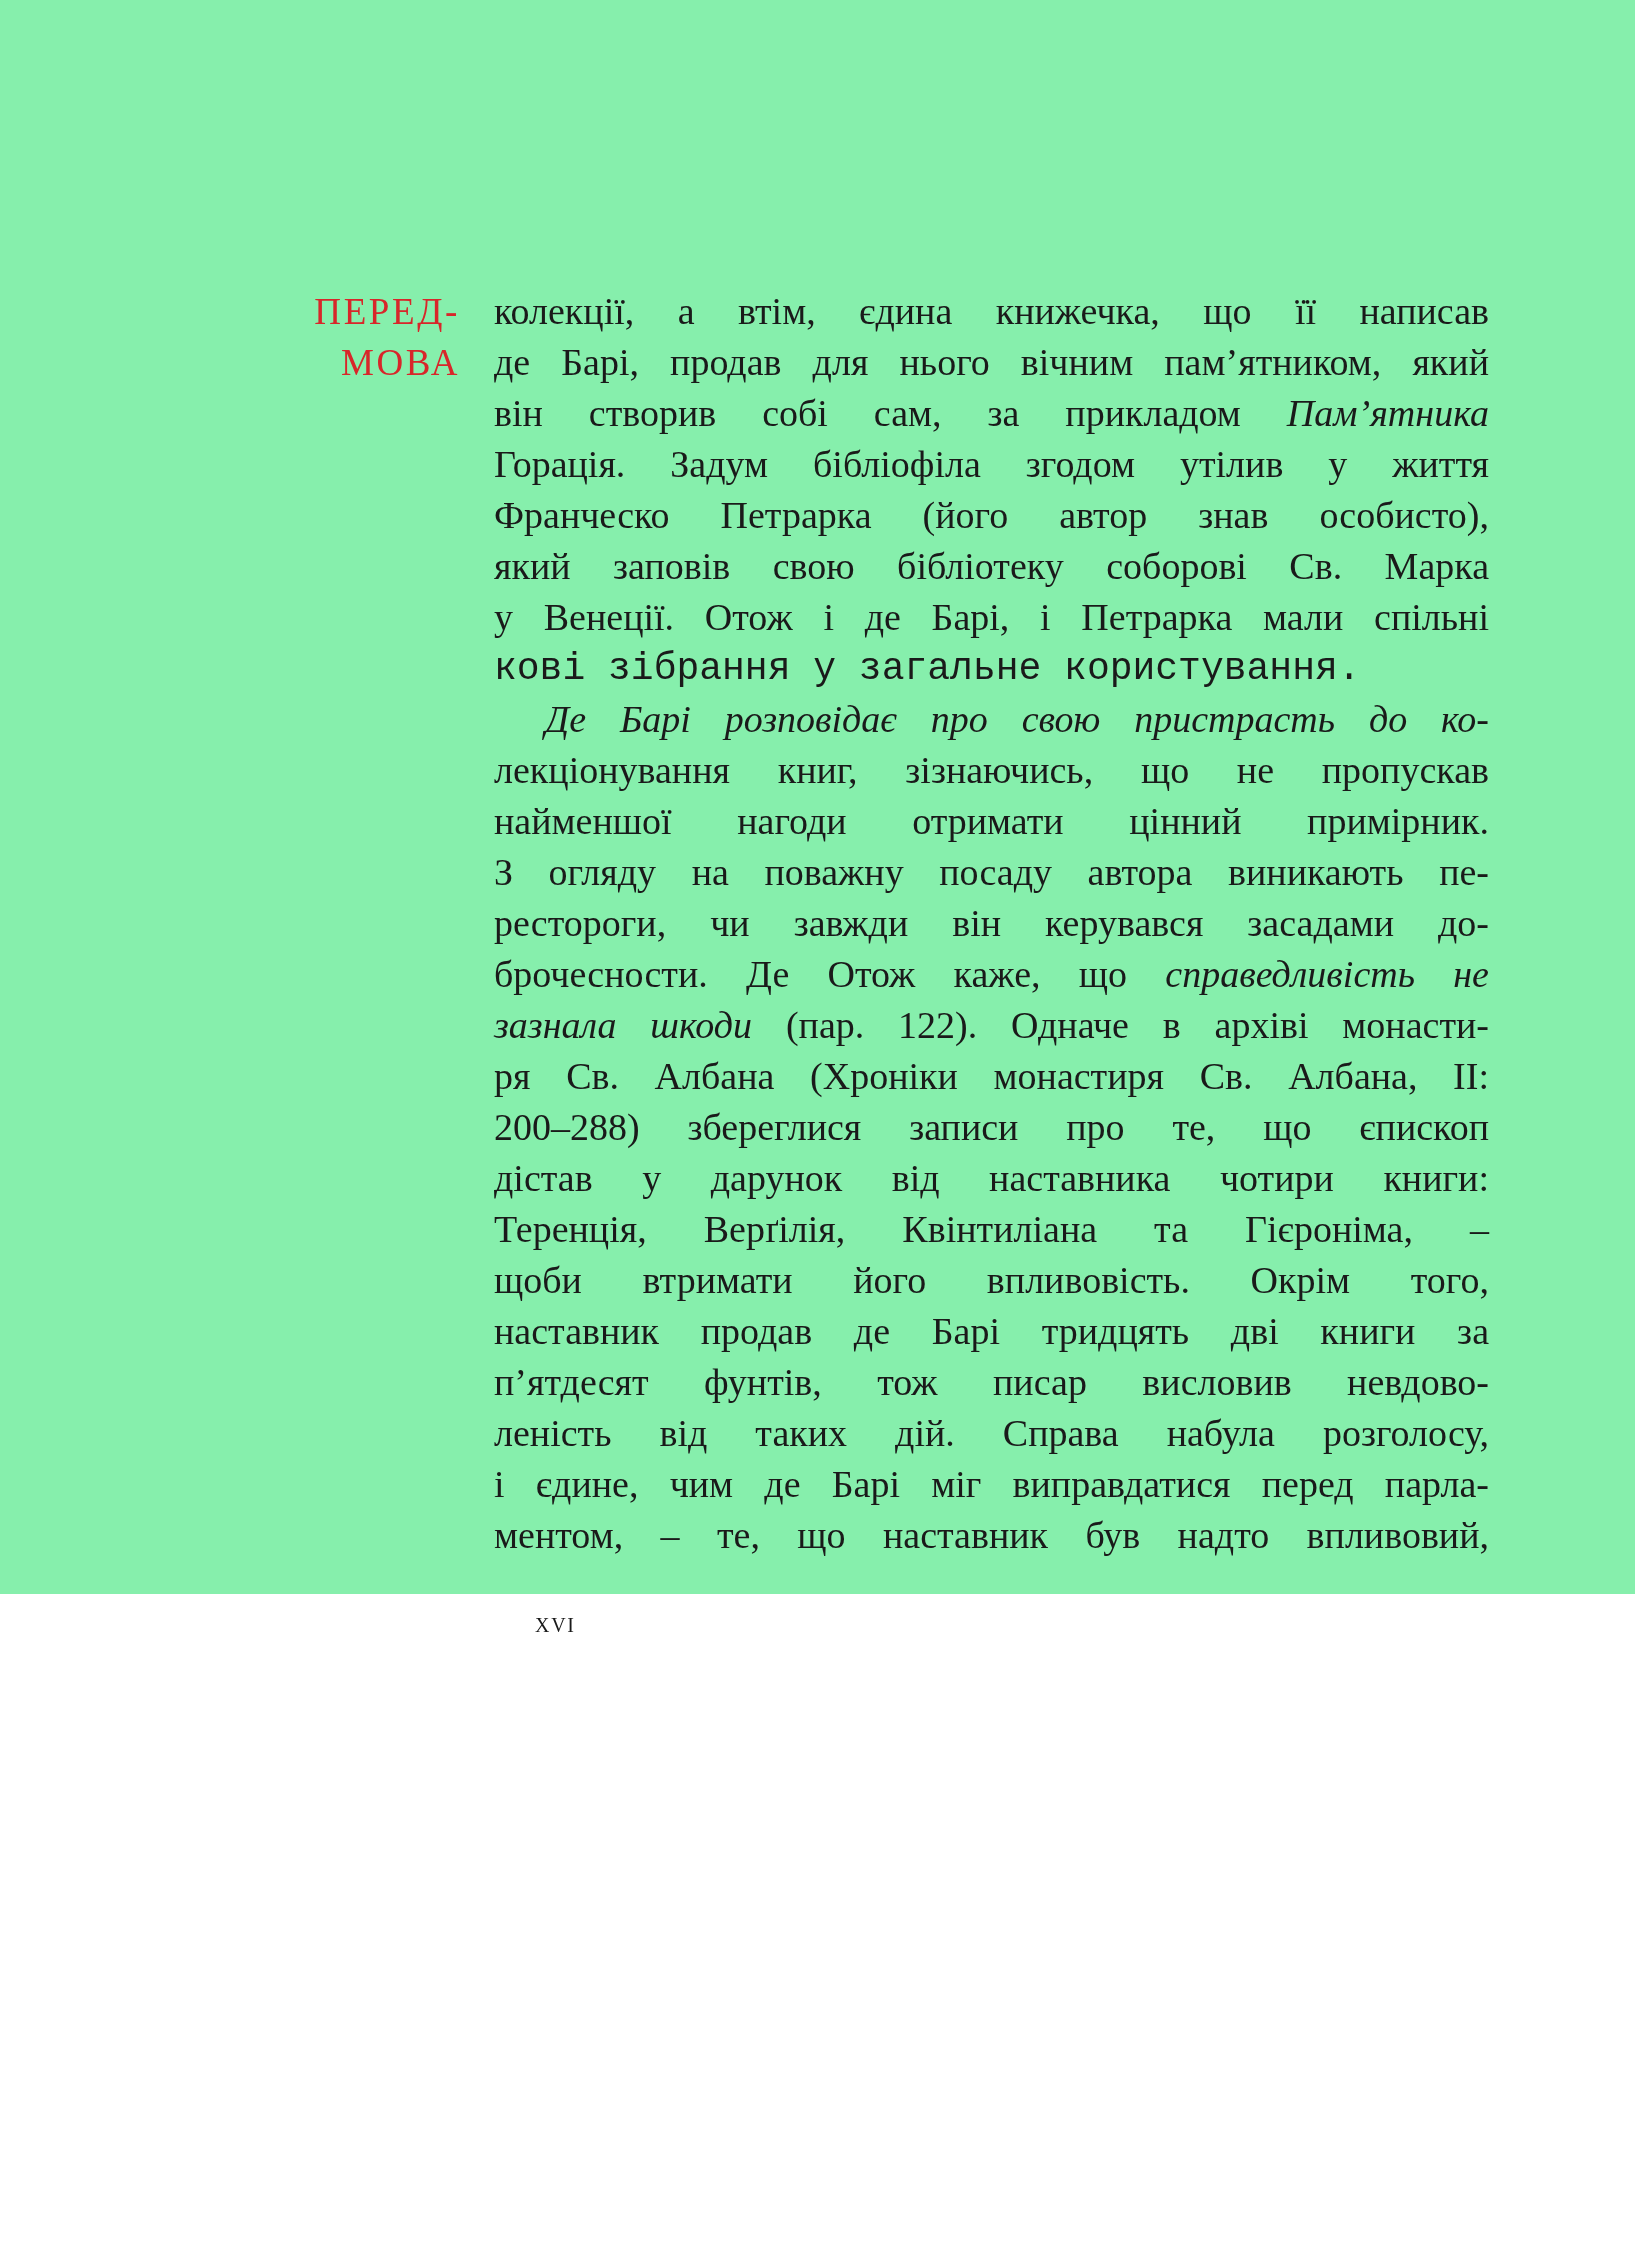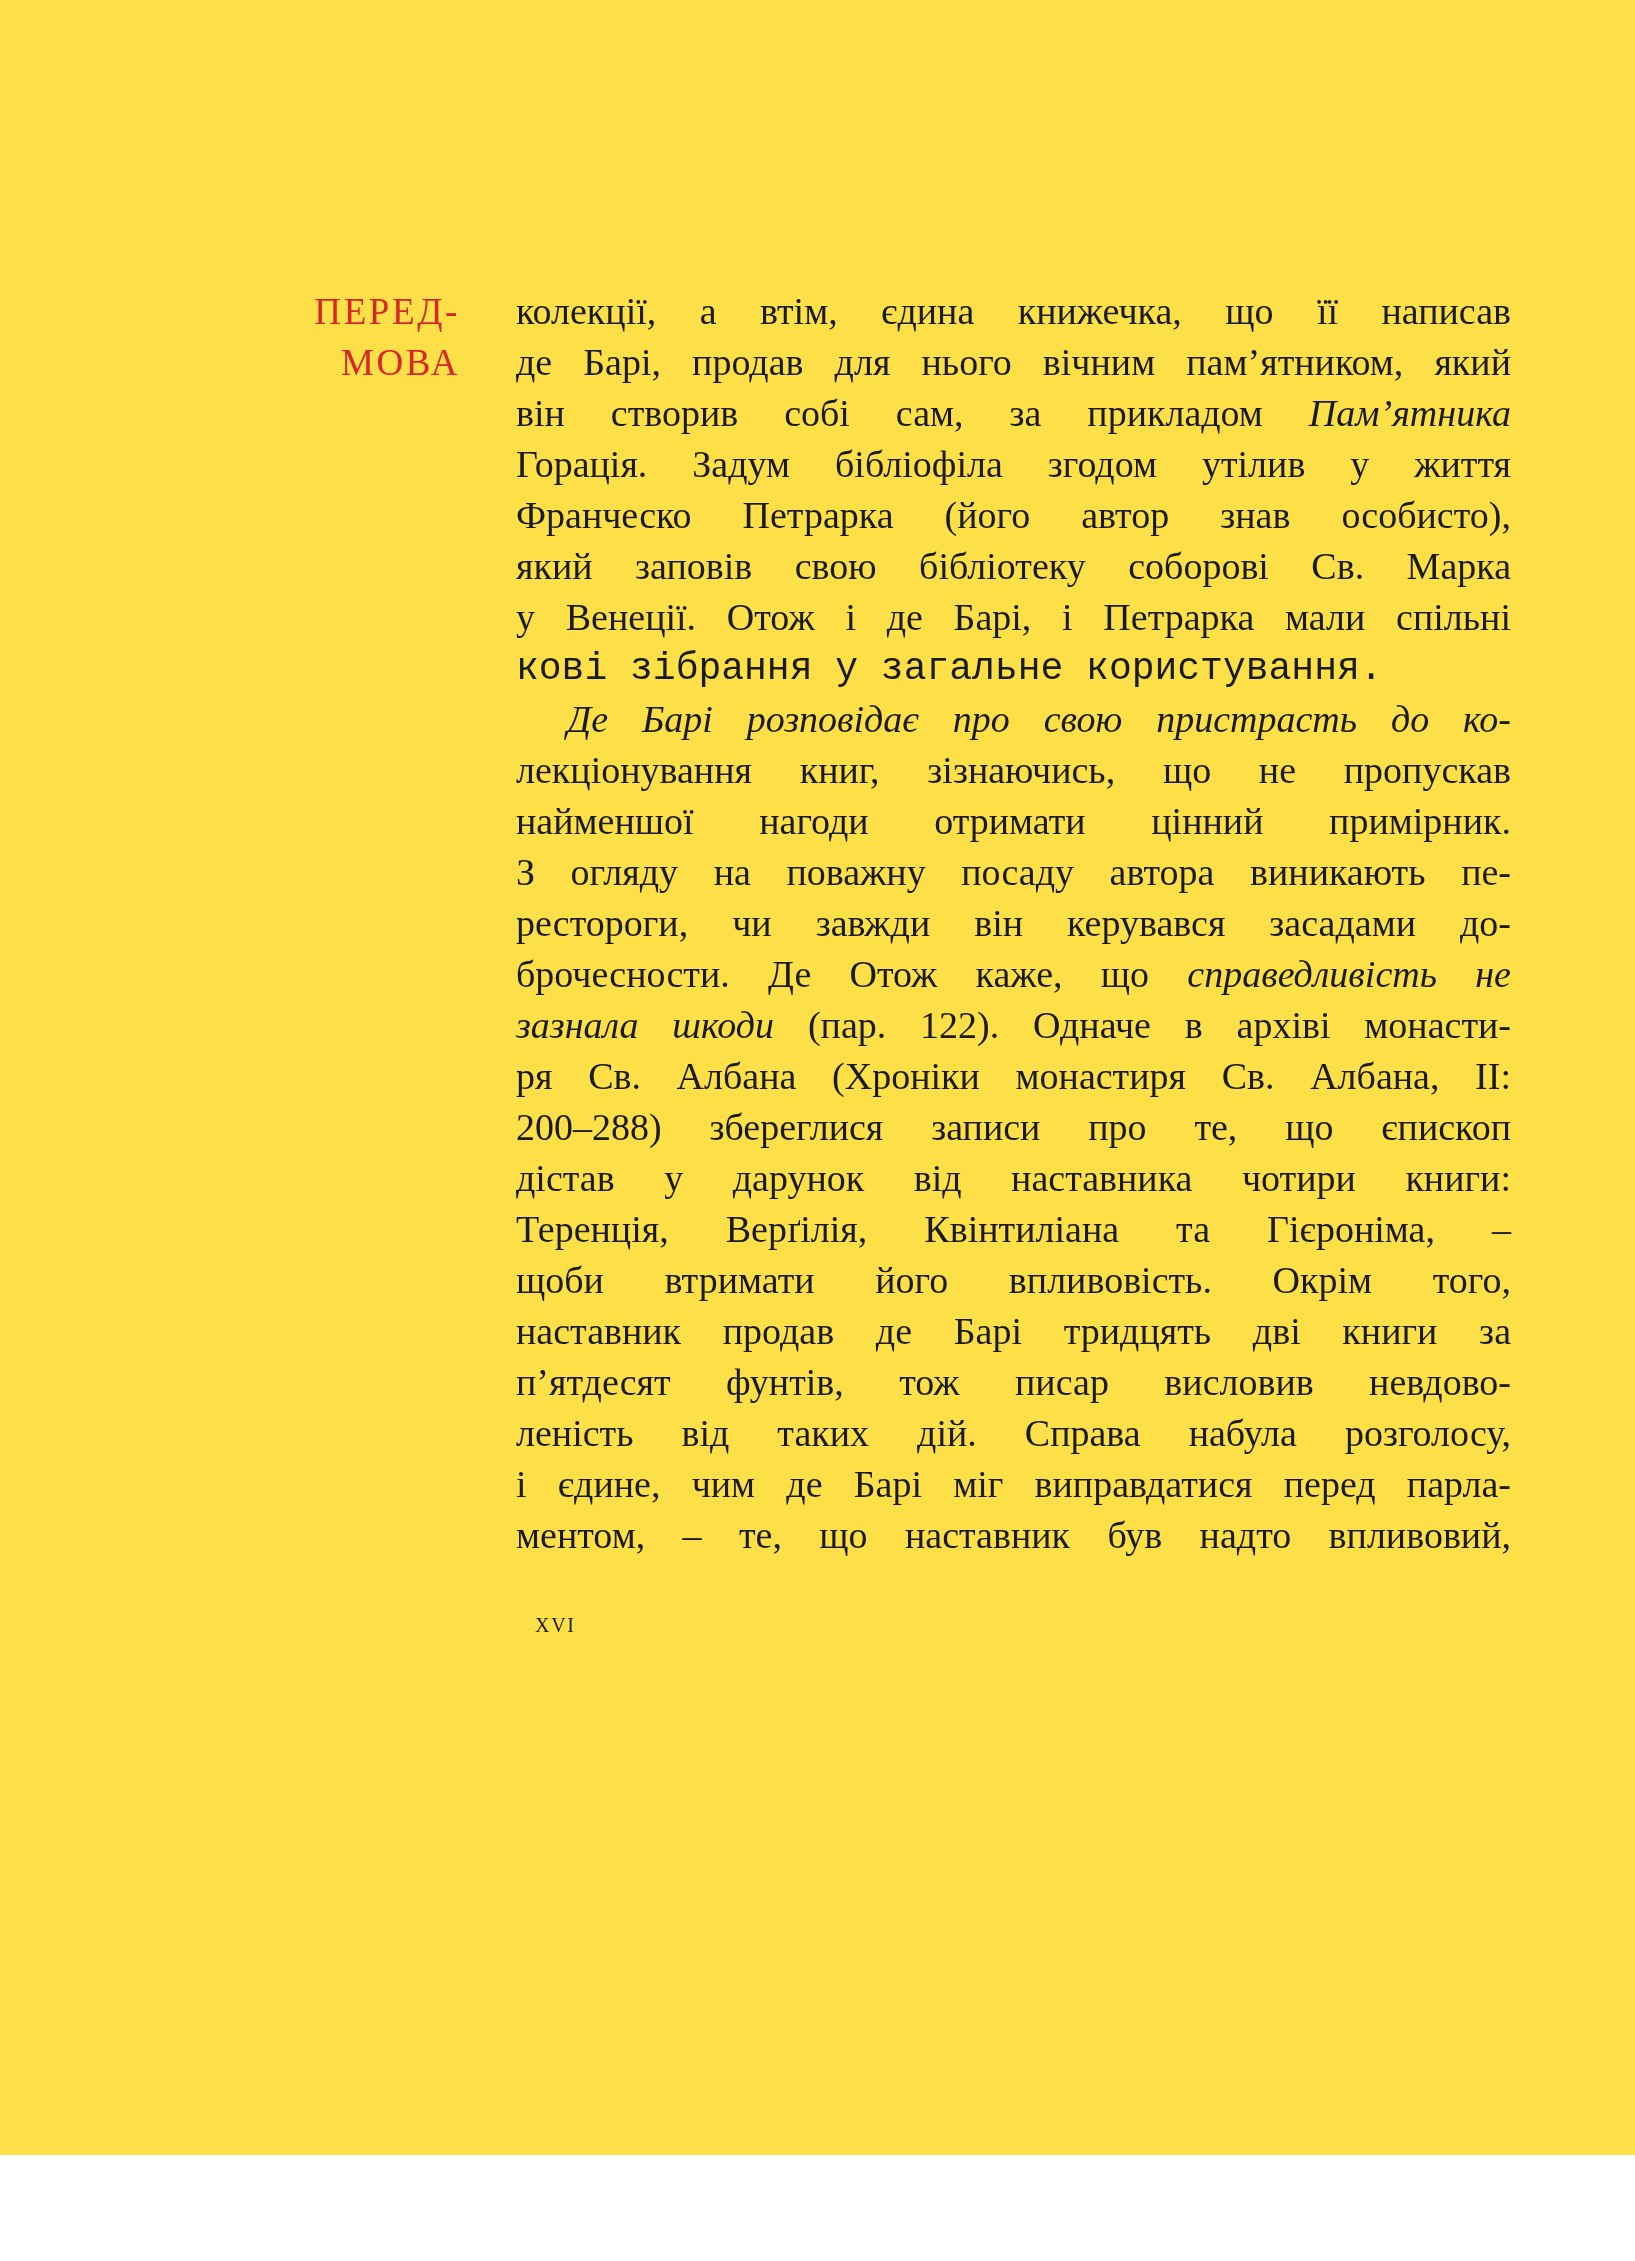--- a/index.html
+++ b/index.html
@@ -1,28 +1,28 @@
 <!DOCTYPE html>
 <html style="font-size:13.6px"><head>
 <meta charset="utf-8">
 <style>
   html, body { margin: 0; padding: 0; background: #ffffff; }
   body { width: 1635px; height: 2261px; position: relative; overflow: hidden; }
-  .page { position: absolute; left: 0; top: 0; width: 1635px; height: 2155px; background: #fde047; }
+  .page { position: absolute; left: 0; top: 0; width: 1635px; height: 1594px; background: #86efac; }
   .margin-head {
     position: absolute; left: 256px; top: 286px; width: 204px;
     text-align: right; color: #d8262a;
     font-family: "Liberation Serif", "DejaVu Serif", serif;
     font-size: 37px; line-height: 51px; letter-spacing: 2.6px; font-weight: normal;
   }
   .margin-head span { display: block; }
   .body-text {
     position: absolute; left: 494px; top: 286px; width: 995px;
     font-family: "Liberation Serif", "DejaVu Serif", serif;
-    font-size: 38px; line-height: 51px; color: #1a1a1a; margin-left: 22px;
+    font-size: 38px; line-height: 51px; color: #1a1a1a;
   }
   .line { display: block; white-space: nowrap; text-align: justify; text-align-last: justify; height: 51px; }
   .line.last { text-align-last: left; font-family: Liberation Mono, monospace; }
   .line.indent { padding-left: 51px; font-style: italic; }
   .it { font-style: italic; }
   .folio {
     position: absolute; left: 535px; top: 1614px;
     font-family: "Liberation Serif", "DejaVu Serif", serif;
     font-size: 20px; letter-spacing: 1.7px; color: #1a1a1a;
   }

